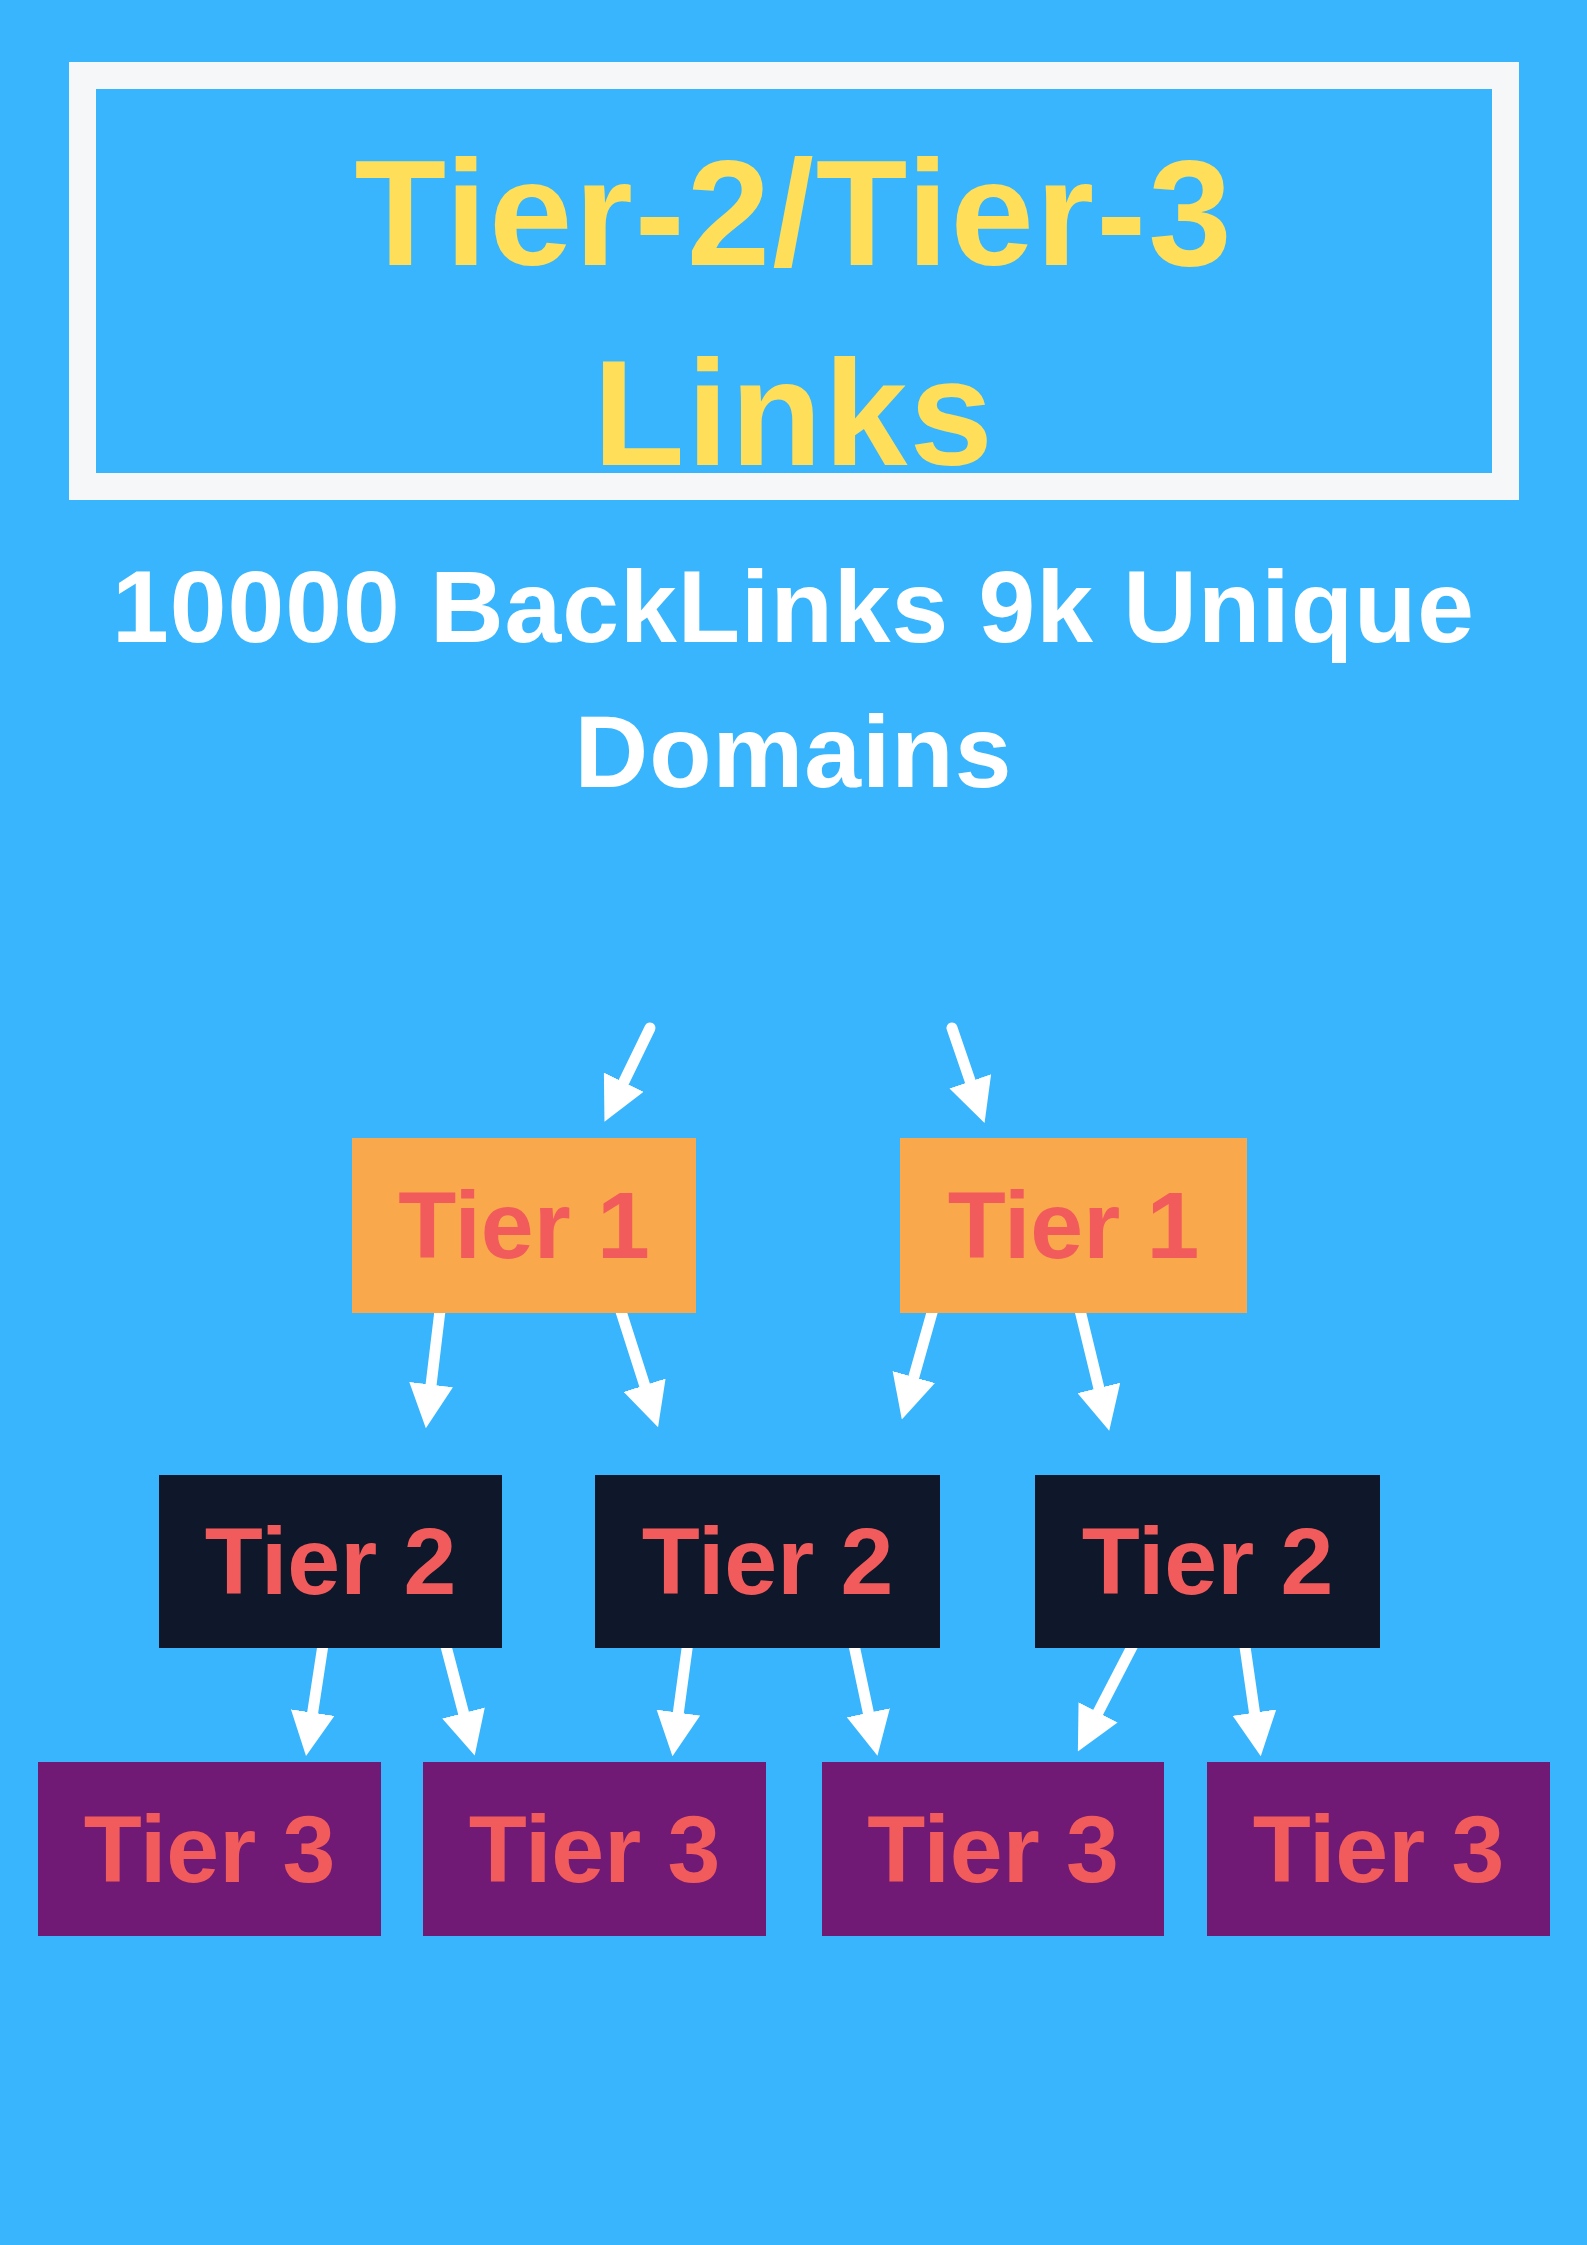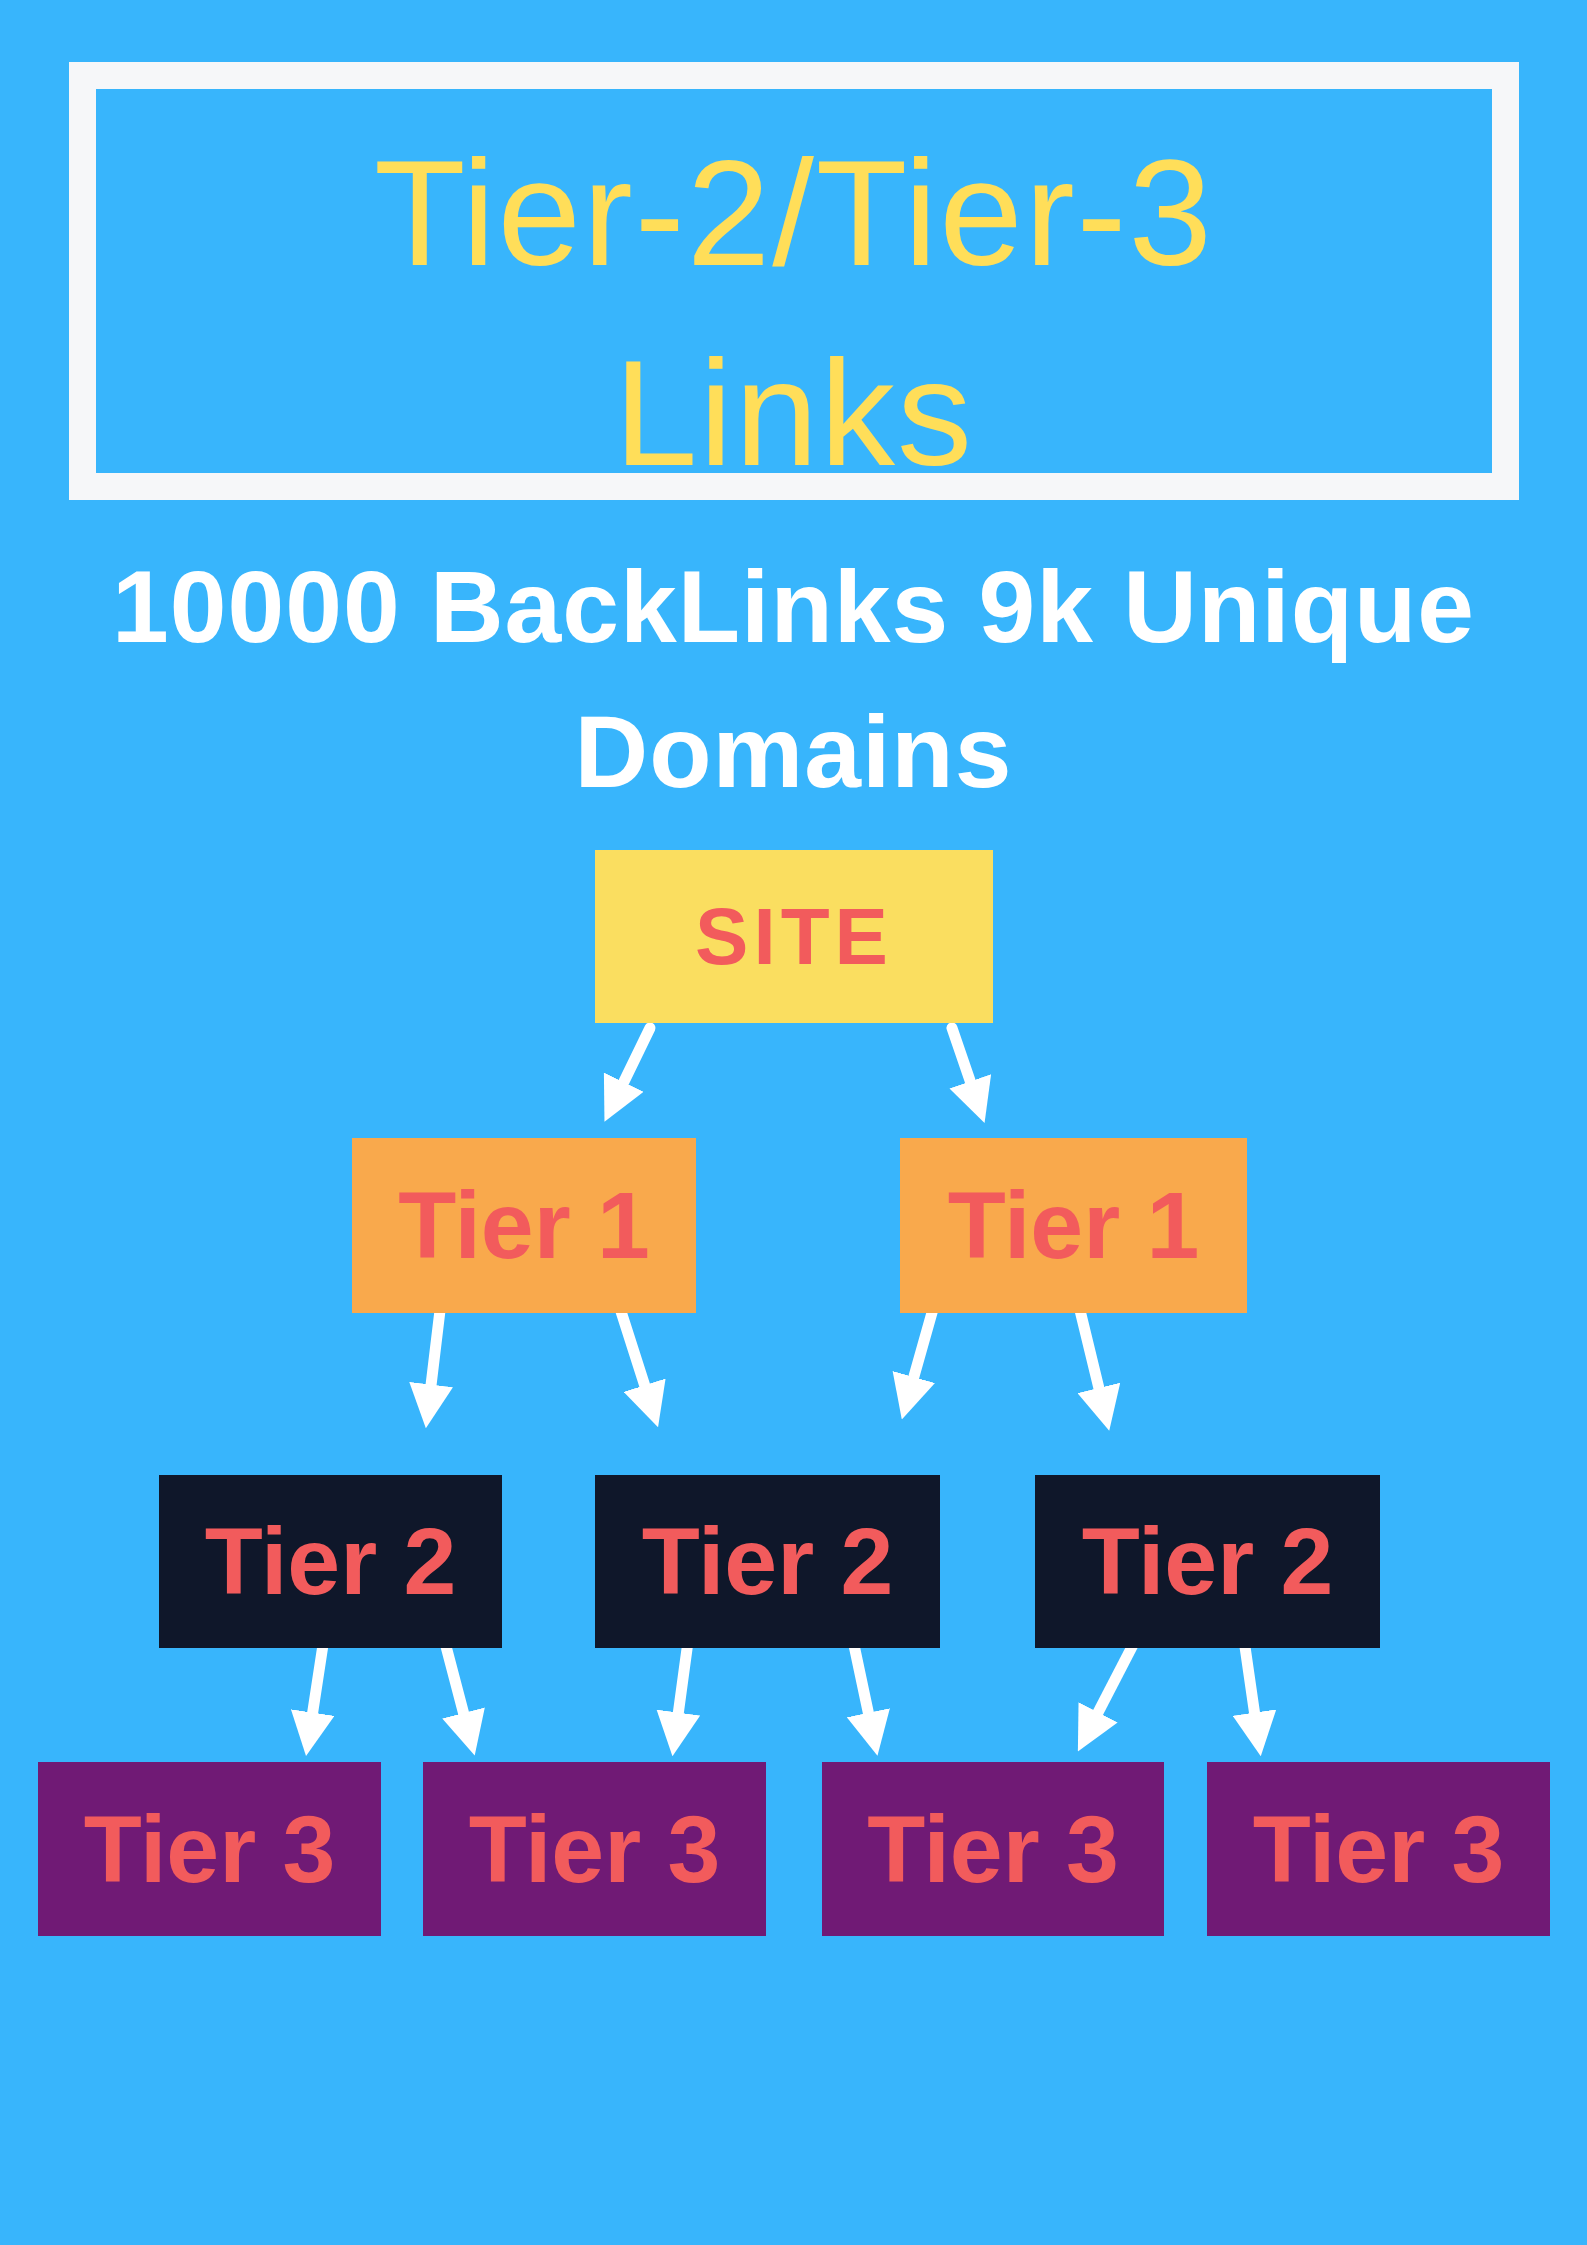--- a/index.html
+++ b/index.html
@@ -20,21 +20,21 @@
     border: 27px solid #F6F7F9;
     box-sizing: border-box;
     display: flex;
     flex-direction: column;
     align-items: center;
     padding-top: 24px;
   }
   .title-line {
     font-size: 150px;
     line-height: 200px;
-    font-weight: normal;
+    font-weight: bold;
     letter-spacing: 2px;
     color: #FFDE59;
     white-space: nowrap;
   }
 
   .subtitle {
     position: absolute;
     left: 0; top: 535px;
     width: 100%;
     text-align: center;
@@ -114,23 +114,20 @@
 
   <div class="title-frame">
     <div class="title-line">Tier-2/Tier-3</div>
     <div class="title-line">Links</div>
   </div>
 
   <div class="subtitle">
     <div class="subtitle-inner">10000 BackLinks 9k Unique Domains</div>
   </div>
 
-  <div class="node site n-site">
-    <span>SITE</span>
-  </div>
 
   <div class="node tier1 n-t1a">
     <span>Tier 1</span>
   </div>
   <div class="node tier1 n-t1b">
     <span>Tier 1</span>
   </div>
 
   <div class="node tier2 n-t2a">
     <span>Tier 2</span>

